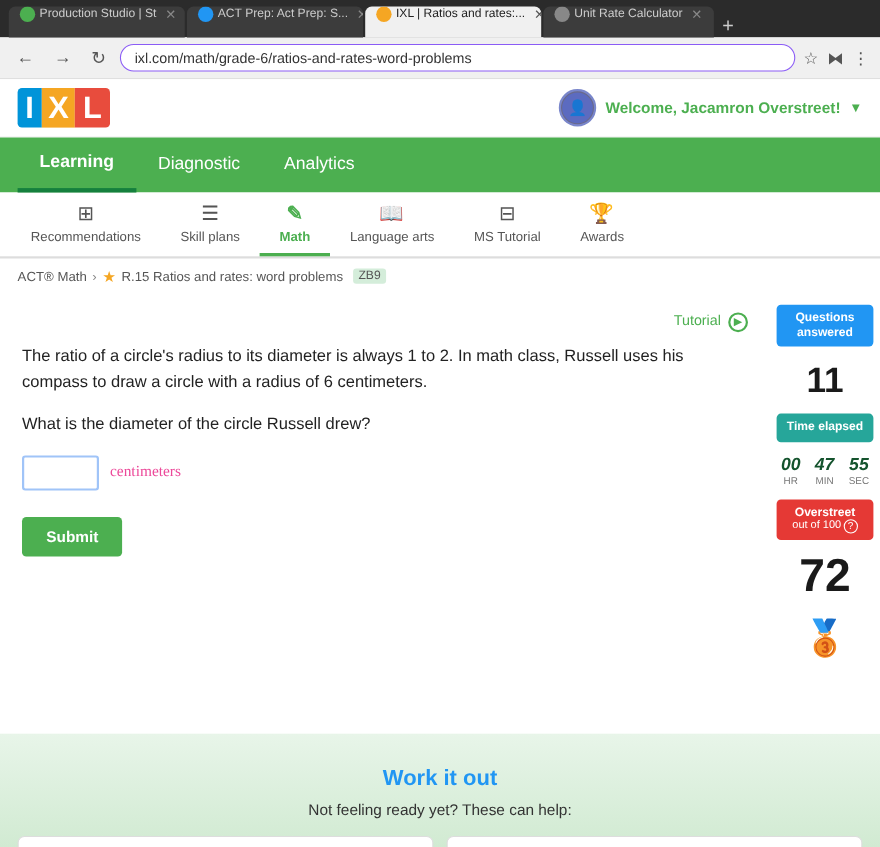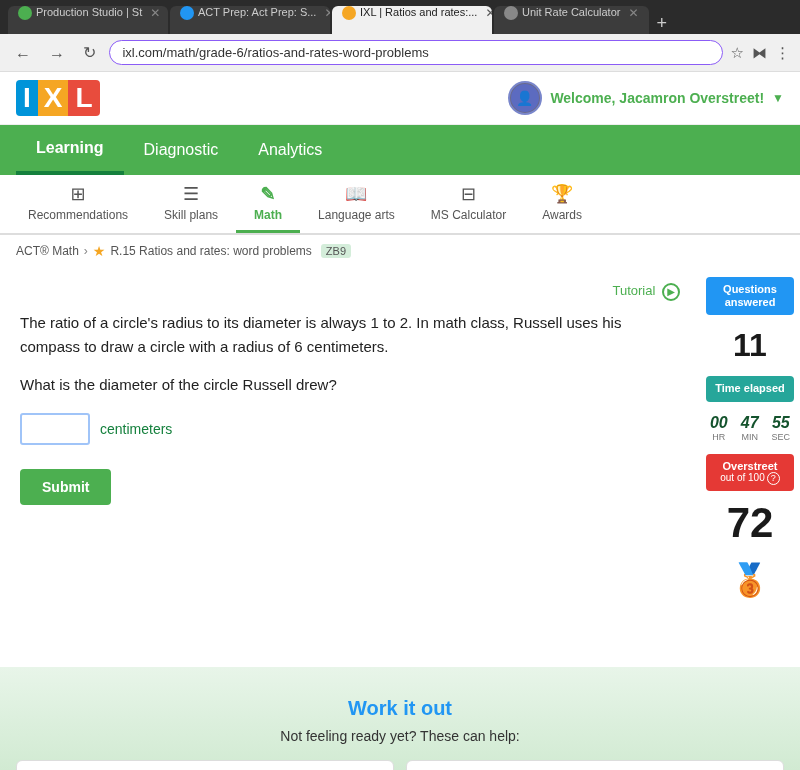--- a/index.html
+++ b/index.html
@@ -51,21 +51,21 @@
     
     .main-content { display: flex; padding: 0; min-height: 400px; }
     .content-area { flex: 1; padding: 16px 20px; }
     .tutorial-link { text-align: right; color: #555; font-size: 13px; margin-bottom: 10px; }
     .tutorial-link span { color: #4CAF50; cursor: pointer; }
     .tutorial-play { display: inline-block; width: 18px; height: 18px; border-radius: 50%; border: 2px solid #4CAF50; color: #4CAF50; font-size: 10px; text-align: center; line-height: 14px; margin-left: 3px; }
 
     .question-text { font-size: 15px; color: #222; line-height: 1.6; margin-bottom: 14px; }
     .answer-row { display: flex; align-items: center; gap: 10px; margin: 16px 0; }
     .answer-input { width: 70px; height: 32px; border: 2px solid #a0c4f8; border-radius: 3px; padding: 4px 6px; font-size: 14px; outline: none; }
-    .unit-label { font-size: 14px; color: #15803d; }
+    .unit-label { font-size: 14px; color: #ec4899; font-family: Liberation Serif, serif; }
     .submit-btn { background: #4CAF50; color: #fff; border: none; border-radius: 4px; padding: 10px 22px; font-size: 14px; font-weight: bold; cursor: pointer; margin-top: 8px; }
 
     
     .stats-sidebar { width: 100px; background: #fff; padding: 10px 8px; display: flex; flex-direction: column; gap: 4px; align-items: center; }
     .stat-box { width: 88px; background: #2196F3; border-radius: 4px; padding: 6px 8px; text-align: center; color: #fff; }
     .stat-box-label { font-size: 11px; font-weight: bold; line-height: 1.2; }
     .stat-box-value { font-size: 32px; font-weight: bold; color: #1a1a1a; text-align: center; padding: 8px 0; }
     .stat-box.time { background: #26a69a; }
     .time-grid { display: flex; gap: 3px; justify-content: center; margin-top: 4px; }
     .time-cell { background: #fff; color: #333; border-radius: 3px; padding: 4px 5px; text-align: center; }
@@ -158,21 +158,21 @@
   <div class="sub-nav-item active">
     <span class="sub-nav-icon">✎</span>
     <span>Math</span>
   </div>
   <div class="sub-nav-item">
     <span class="sub-nav-icon">📖</span>
     <span>Language arts</span>
   </div>
   <div class="sub-nav-item">
     <span class="sub-nav-icon">⊟</span>
-    <span>MS Calculator</span>
+    <span>MS Tutorial</span>
   </div>
   <div class="sub-nav-item">
     <span class="sub-nav-icon">🏆</span>
     <span>Awards</span>
   </div>
 </div>
 
 <div class="breadcrumb">
   <a href="#">ACT® Math</a>
   <span class="breadcrumb-sep">›</span>

